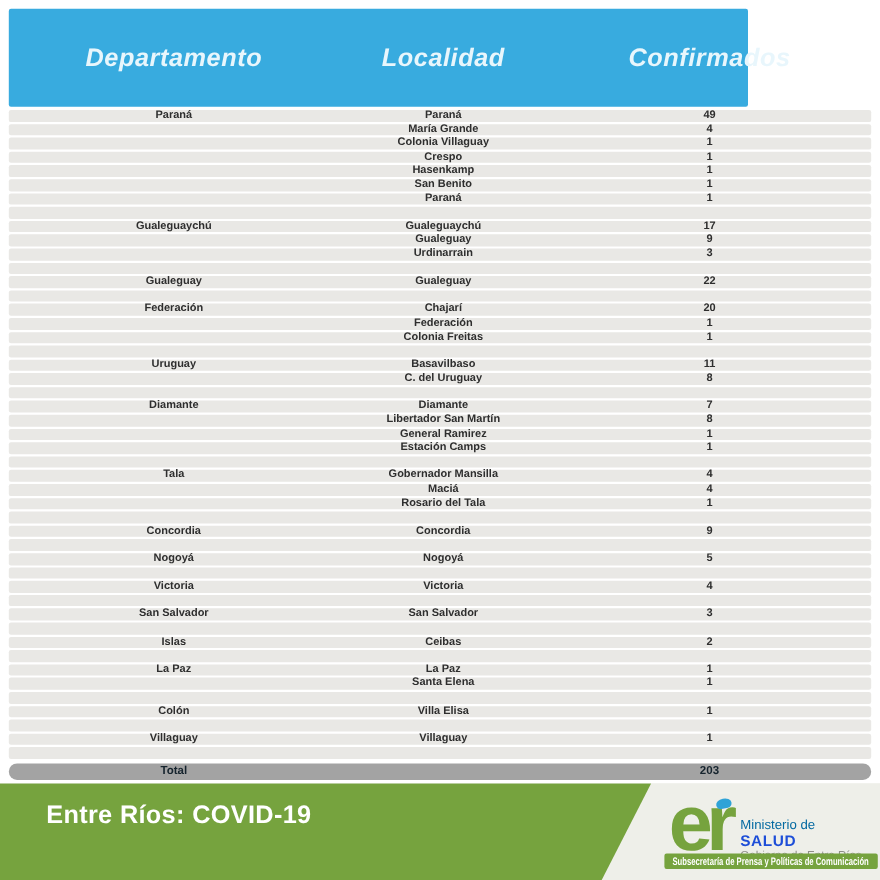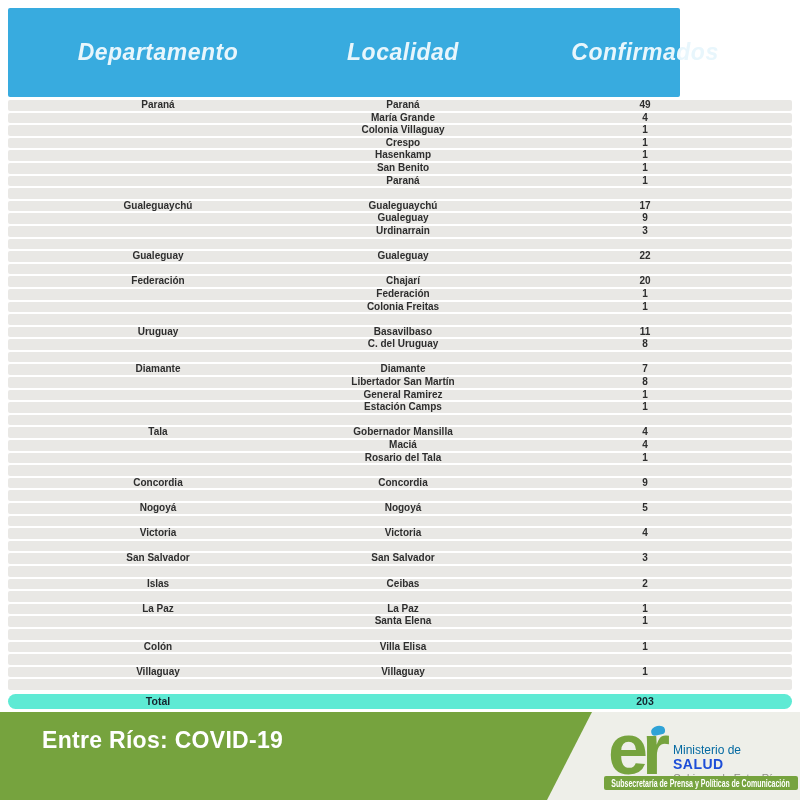--- a/index.html
+++ b/index.html
@@ -24,21 +24,21 @@
     height:10.6px;margin-bottom:2px;background:#E9E8E5;border-radius:2px;
     display:grid;grid-template-columns:300px 190px 294px;align-items:center;
   }
   .row span{
     text-align:center;font-size:10px;font-weight:bold;color:#2E2E2E;
     line-height:10.6px;white-space:nowrap;overflow:visible;
   }
   
   .total{
     position:absolute;left:8px;top:694px;width:784px;height:15px;
-    background:#5eead4;border-radius:8px;
+    background:#a3a3a3;border-radius:8px;
     display:grid;grid-template-columns:300px 190px 294px;align-items:center;
   }
   .total span{
     text-align:center;font-size:10.5px;font-weight:bold;color:#16242E;
     line-height:15px;
   }
   
   .footer{
     position:absolute;left:0;top:712px;width:800px;height:88px;
     background:#EEEFE9;

